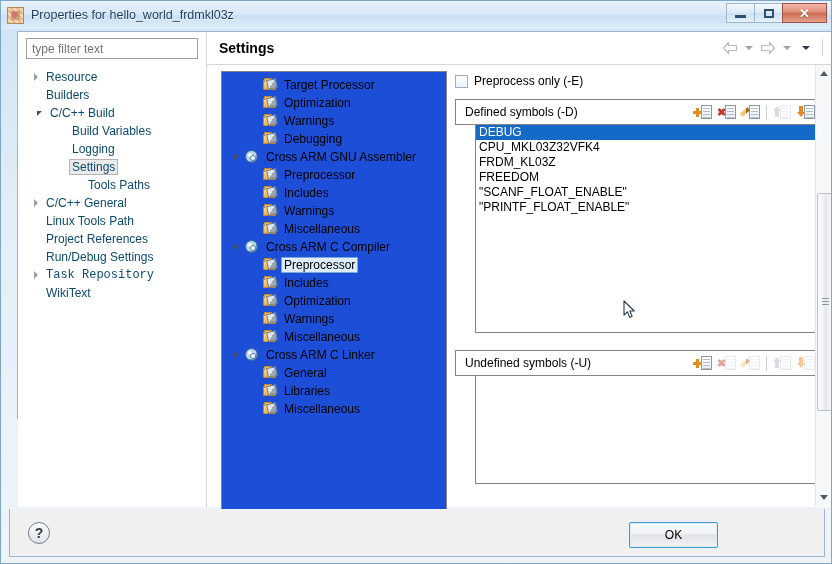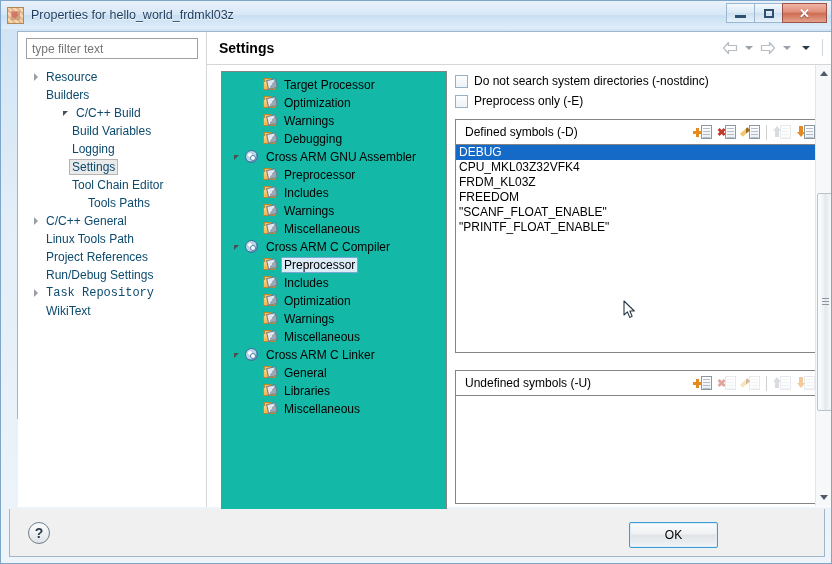--- a/index.html
+++ b/index.html
@@ -118,21 +118,21 @@
     width: 0; height: 0; border-left: 4px solid transparent; border-right: 4px solid transparent;
     border-top: 4px solid #9aa2aa; margin: 0 4px;
   }
   .caret.dark { border-top-color: #2b3a49; }
   #hdr-sep { width: 1px; height: 17px; background: #cfd6dc; margin-left: 5px; }
   #hdr-rule { position: absolute; left: 0; top: 32px; width: 626px; height: 1px; background: #d6d6d6; }
 
   
   #tool-tree-wrap {
     position: absolute; left: 14px; top: 39px; width: 226px; height: 464px;
-    background: #14b8a6; border: 1px solid #848484;
+    background: #1d4ed8; border: 1px solid #848484;
     overflow: hidden;
   }
   #tool-tree { padding: 4px 0 0 0; }
   .trow { height: 18px; display: flex; align-items: center; white-space: nowrap; font-size: 12px; color: #000; }
   .tarrow { width: 16px; flex: 0 0 16px; display: flex; align-items: center; justify-content: center; }
   .ticon { width: 16px; flex: 0 0 16px; height: 14px; position: relative; margin-right: 3px; }
   .tlabel { padding: 0 3px; }
   .trow.sel .tlabel {
     background: #dcecf8; border: 1px solid #7aa9d4; padding: 0 2px; margin: -1px 0; border-radius: 1px;
   }
@@ -226,20 +226,21 @@
     border-left: 4px solid transparent; border-right: 4px solid transparent;
     border-top: 5px solid #e58a1f;
   }
   .badge.down::after {
     content: ""; position: absolute; left: 2px; top: 0px; width: 4px; height: 6px; background: #e58a1f;
   }
 
   .listbox {
     border: 1px solid #848484; border-top: none; background: #ffffff;
     overflow: hidden;
+    margin-left: 20px;
   }
   .lrow { height: 15px; font-size: 12px; color: #000; padding: 0 3px; white-space: nowrap; line-height: 15px; }
   .lrow.sel { background: #1569c7; color: #ffffff; }
 
   
   #vscroll {
     position: absolute; right: 1px; top: 33px; width: 17px; height: 441px;
     background: #f6f8fa; border-left: 1px solid #e2e6ea;
   }
   .sb-btn {
@@ -315,41 +316,37 @@
           <div class="nrow" style="padding-left: 10px;">
             <span class="narrow">
               <span class="tri-c"></span>
             </span>
             <span class="nlabel">Resource</span>
           </div>
           <div class="nrow" style="padding-left: 10px;">
             <span class="narrow"></span>
             <span class="nlabel">Builders</span>
           </div>
-          <div class="nrow" style="padding-left: 14px; margin-left: 26px;">
+          <div class="nrow" style="padding-left: 14px;">
             <span class="narrow">
               <span class="tri-o"></span>
             </span>
             <span class="nlabel">C/C++ Build</span>
           </div>
           <div class="nrow" style="padding-left: 36px;">
             <span class="narrow"></span>
             <span class="nlabel">Build Variables</span>
           </div>
           <div class="nrow" style="padding-left: 36px;">
             <span class="narrow"></span>
             <span class="nlabel">Logging</span>
           </div>
           <div class="nrow sel" style="padding-left: 36px;">
             <span class="narrow"></span>
             <span class="nlabel">Settings</span>
-          </div>
-          <div class="nrow" style="padding-left: 36px;">
-            <span class="narrow"></span>
-            <span class="nlabel">Tool Chain Editor</span>
           </div>
           <div class="nrow" style="padding-left: 52px;">
             <span class="narrow"></span>
             <span class="nlabel">Tools Paths</span>
           </div>
           <div class="nrow" style="padding-left: 10px;">
             <span class="narrow">
               <span class="tri-c"></span>
             </span>
             <span class="nlabel">C/C++ General</span>
@@ -544,24 +541,20 @@
               <span class="tlabel">Miscellaneous</span>
             </div>
           </div>
       </div>
 
       <div id="settings-panel">
 
         <div id="chk-list">
             <div class="chkrow">
               <span class="chkbox"></span>
-              <span class="chklabel">Do not search system directories (-nostdinc)</span>
-            </div>
-            <div class="chkrow">
-              <span class="chkbox"></span>
               <span class="chklabel">Preprocess only (-E)</span>
             </div>
           </div>
 
         <div class="group" style="margin-top:8px;">
           <div class="group-header">
             <span class="group-title">Defined symbols (-D)</span>
             <span class="gtools" id="def-tools">
                 <span class="gbtn">
                   <span class="pg"></span>

